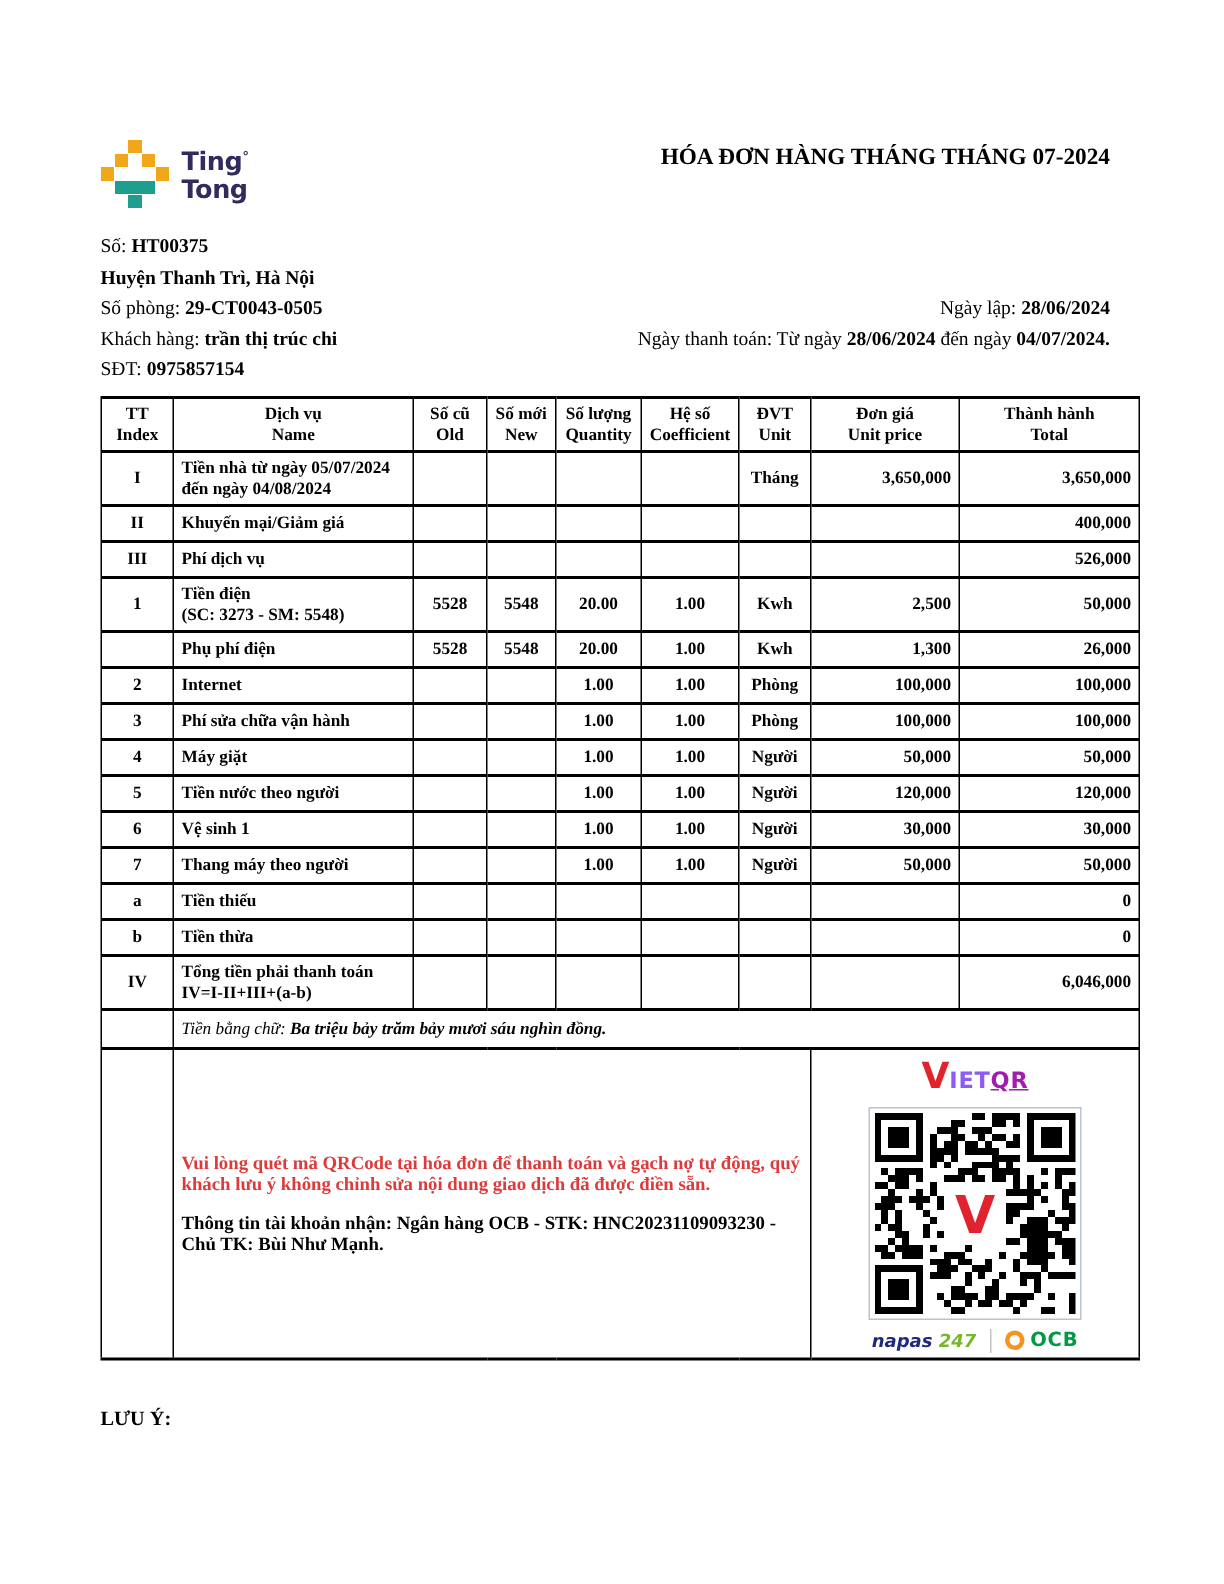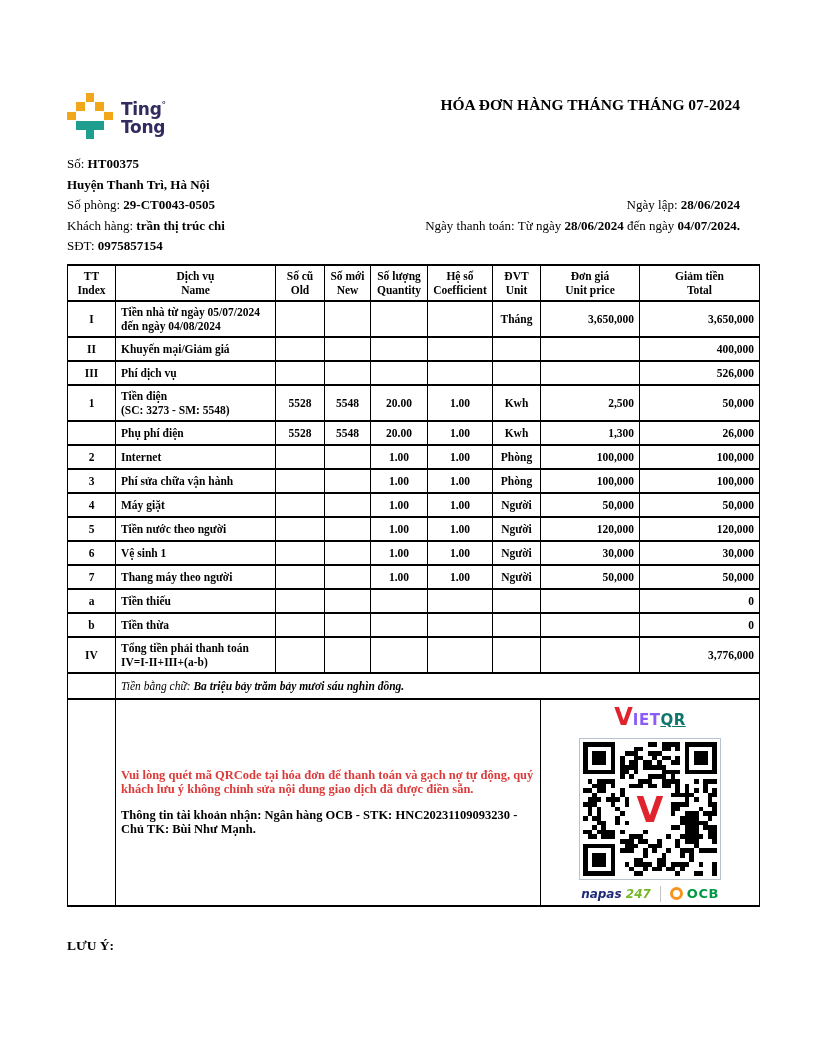--- a/index.html
+++ b/index.html
@@ -51,21 +51,21 @@
   
   td.notice-cell { font-weight:normal; font-size:12.5px; line-height:18px;
     padding:10px 14px 10px 12px; vertical-align:middle; }
   .notice-red { color:#dd3a3a; }
   .notice-black { margin-top:12px; }
   td.qr-cell { font-weight:normal; text-align:center; padding:8px 4px; vertical-align:top; }
   .vietqr-logo { font-family:"DejaVu Sans","Liberation Sans",sans-serif; font-weight:bold;
     line-height:24px; margin-top:2px; }
   .vietqr-logo .vq-v { color:#e0232d; font-size:24px; }
   .vietqr-logo .vq-iet { color:#8b5cf6; font-size:15px; letter-spacing:0.5px; }
-  .vietqr-logo .vq-qr { color:#0f766e; font-size:15px; letter-spacing:0.5px;text-decoration:underline; }
+  .vietqr-logo .vq-qr { color:#a21caf; font-size:15px; letter-spacing:0.5px;text-decoration:underline; }
   .qr-box { width:142px; height:142px; margin:5px auto 6px auto; background:#fff;
     border:1px solid #b9c3cf; padding:3px; }
   .qr-box svg { display:block; }
   .qr-footer { display:flex; align-items:center; justify-content:center; gap:9px;
     font-family:"DejaVu Sans","Liberation Sans",sans-serif; }
   .napas-wrap { font-style:italic; font-weight:bold; font-size:12px; }
   .napas-name { color:#1e2a78; }
   .napas-247 { color:#76b82a; }
   .qr-divider { width:1px; height:16px; background:#c3c3c3; }
   .ocb-wrap { display:flex; align-items:center; gap:4px; }
@@ -175,21 +175,21 @@
           </th>
         <th>
             <div>ĐVT</div>
             <div>Unit</div>
           </th>
         <th>
             <div>Đơn giá</div>
             <div>Unit price</div>
           </th>
         <th>
-            <div>Giảm tiền</div>
+            <div>Thành hành</div>
             <div>Total</div>
           </th>
       </tr>
     </thead>
     <tbody>
         <tr>
           <td class="c-idx">I</td>
           <td class="c-name">
             <div>Tiền nhà từ ngày 05/07/2024</div>
             <div>đến ngày 04/08/2024</div>
@@ -364,21 +364,21 @@
           <td class="c-name">
             <div>Tổng tiền phải thanh toán</div>
             <div>IV=I-II+III+(a-b)</div>
           </td>
           <td class="c-old"></td>
           <td class="c-new"></td>
           <td class="c-qty"></td>
           <td class="c-coef"></td>
           <td class="c-unit"></td>
           <td class="c-price"></td>
-          <td class="c-total">3,776,000</td>
+          <td class="c-total">6,046,000</td>
         </tr>
       </tbody>
     <tbody>
       <tr class="words-row">
         <td class="c-idx"></td>
         <td class="words-cell" colspan="8">
           <span class="words-label">Tiền bằng chữ: </span><span class="words-value">Ba triệu bảy trăm bảy mươi sáu nghìn đồng.</span>
         </td>
       </tr>
       <tr>

